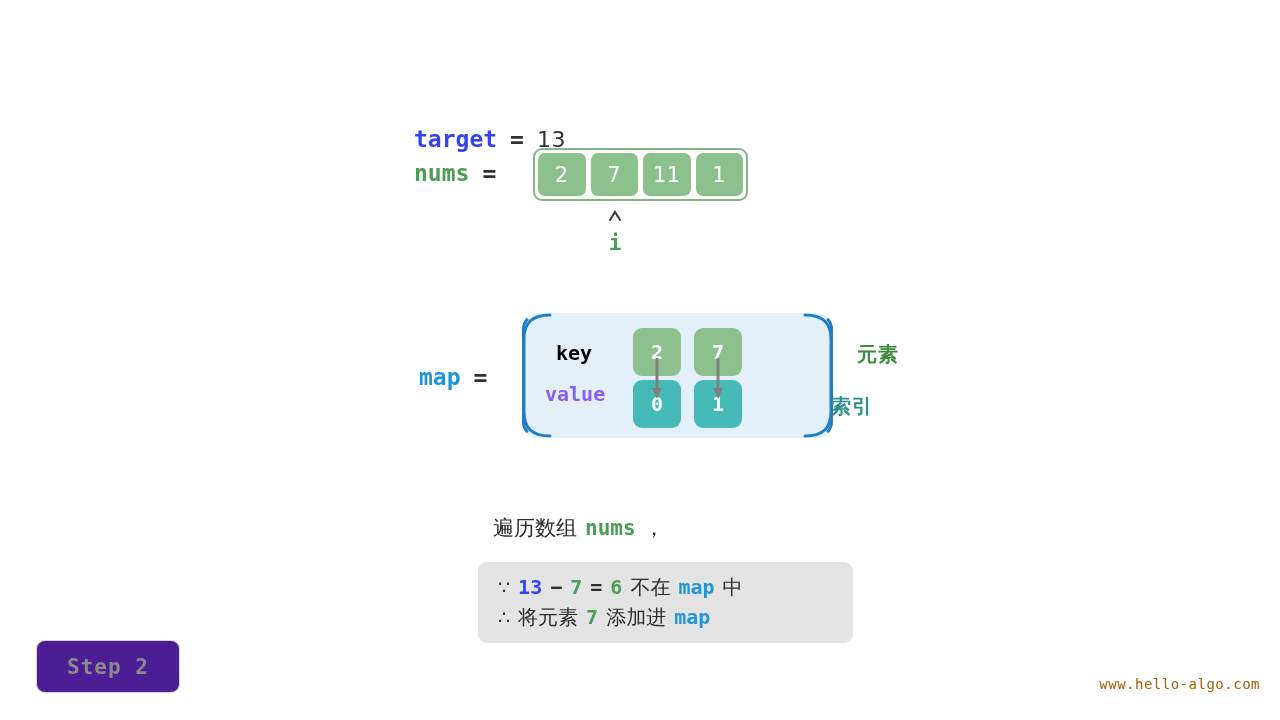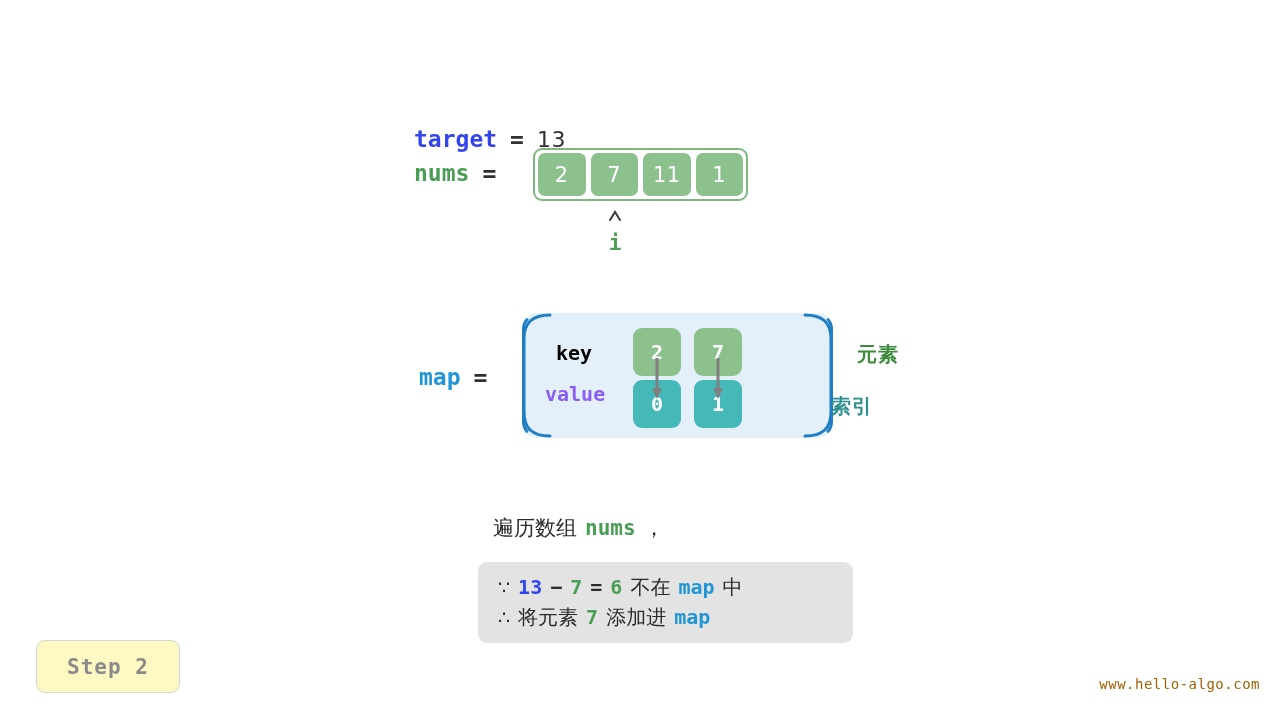--- a/index.html
+++ b/index.html
@@ -289,21 +289,21 @@
   .cjk { font-family: "DejaVu Sans", sans-serif; }
 
   
   .step-badge {
     position: absolute;
     left: 36px;
     top: 640px;
     width: 144px;
     height: 53px;
     box-sizing: border-box;
-    background: #fef9c3;
+    background: #4c1d95;
     border: 1px solid #d5d5d5;
     border-radius: 9px;
     display: flex;
     align-items: center;
     justify-content: center;
     font-family: "DejaVu Sans Mono", monospace;
     font-weight: bold;
     font-size: 21px;
     color: #8a8a8a;
     letter-spacing: 1px;

